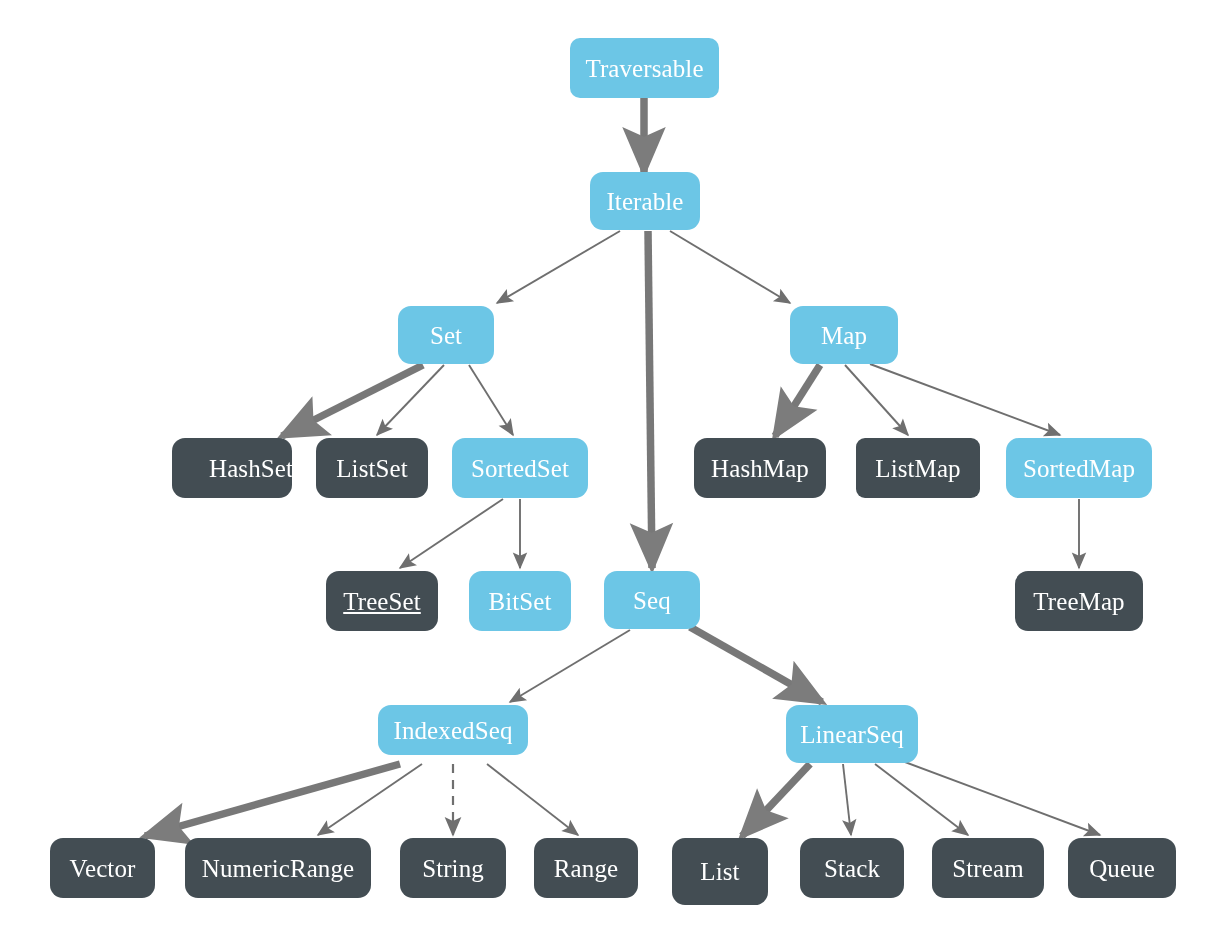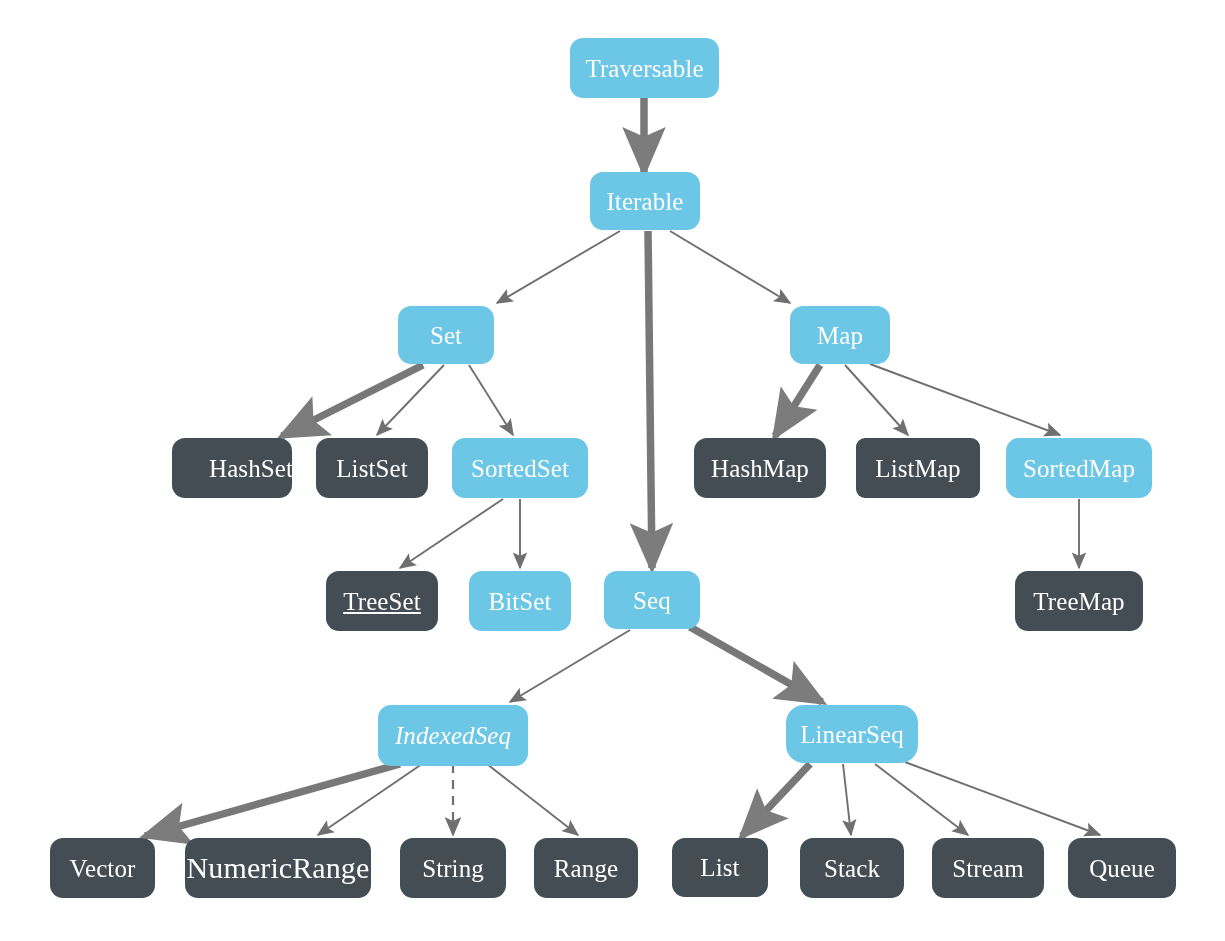--- a/index.html
+++ b/index.html
@@ -74,30 +74,30 @@
         <line x1="422" y1="764" x2="318" y2="835" stroke="#6f6f6f" stroke-width="1.9" marker-end="url(#ah-thin)" stroke-linecap="butt"></line>
         <line x1="453" y1="764" x2="453" y2="835" stroke="#6f6f6f" stroke-width="2.2" stroke-dasharray="9 7" marker-end="url(#ah-dashed)" stroke-linecap="butt"></line>
         <line x1="487" y1="764" x2="578" y2="835" stroke="#6f6f6f" stroke-width="1.9" marker-end="url(#ah-thin)" stroke-linecap="butt"></line>
         <line x1="810" y1="764" x2="742" y2="836" stroke="#787878" stroke-width="7.5" marker-end="url(#ah-thick)" stroke-linecap="butt"></line>
         <line x1="843" y1="764" x2="851" y2="835" stroke="#6f6f6f" stroke-width="1.9" marker-end="url(#ah-thin)" stroke-linecap="butt"></line>
         <line x1="875" y1="764" x2="968" y2="835" stroke="#6f6f6f" stroke-width="1.9" marker-end="url(#ah-thin)" stroke-linecap="butt"></line>
         <line x1="905" y1="762" x2="1100" y2="835" stroke="#6f6f6f" stroke-width="1.9" marker-end="url(#ah-thin)" stroke-linecap="butt"></line>
       </g>
   </svg>
   <div id="nodes">
-      <div class="node trait" style="left: 570px; top: 38px; width: 149px; height: 60px; font-size: 25px;">
+      <div class="node trait" style="left: 570px; top: 38px; width: 149px; height: 60px; font-size: 25px; border-radius: 10px;">
         <span class="node-label">Traversable</span>
       </div>
       <div class="node trait" style="left: 590px; top: 172px; width: 110px; height: 58px; font-size: 25px;">
         <span class="node-label">Iterable</span>
       </div>
       <div class="node trait" style="left: 398px; top: 306px; width: 96px; height: 58px; font-size: 25px; justify-content: center;">
         <span class="node-label">Set</span>
       </div>
-      <div class="node trait" style="left: 790px; top: 306px; width: 100px; height: 58px; font-size: 25px;">
+      <div class="node trait" style="left: 790px; top: 306px; width: 108px; height: 58px; font-size: 25px;">
         <span class="node-label">Map</span>
       </div>
       <div class="node clazz" style="left: 172px; top: 438px; width: 120px; height: 60px; font-size: 25px; padding-left: 38px;">
         <span class="node-label">HashSet</span>
       </div>
       <div class="node clazz" style="left: 316px; top: 438px; width: 112px; height: 60px; font-size: 25px;">
         <span class="node-label">ListSet</span>
       </div>
       <div class="node trait" style="left: 452px; top: 438px; width: 136px; height: 60px; font-size: 25px;">
         <span class="node-label">SortedSet</span>
@@ -116,39 +116,39 @@
       </div>
       <div class="node trait" style="left: 469px; top: 571px; width: 102px; height: 60px; font-size: 25px;">
         <span class="node-label">BitSet</span>
       </div>
       <div class="node trait" style="left: 604px; top: 571px; width: 96px; height: 58px; font-size: 25px;">
         <span class="node-label">Seq</span>
       </div>
       <div class="node clazz" style="left: 1015px; top: 571px; width: 128px; height: 60px; font-size: 25px;">
         <span class="node-label">TreeMap</span>
       </div>
-      <div class="node trait" style="left: 378px; top: 705px; width: 150px; height: 61px; font-size: 25px; font-style: italic;">
+      <div class="node trait" style="left: 378px; top: 705px; width: 150px; height: 50px; font-size: 25px;">
         <span class="node-label">IndexedSeq</span>
       </div>
-      <div class="node trait" style="left: 786px; top: 705px; width: 132px; height: 58px; font-size: 25px; border-radius: 18px;">
+      <div class="node trait" style="left: 786px; top: 705px; width: 132px; height: 58px; font-size: 25px;">
         <span class="node-label">LinearSeq</span>
       </div>
       <div class="node clazz" style="left: 50px; top: 838px; width: 105px; height: 60px; font-size: 25px;">
         <span class="node-label">Vector</span>
       </div>
-      <div class="node clazz" style="left: 185px; top: 838px; width: 186px; height: 60px; font-size: 30px;">
+      <div class="node clazz" style="left: 185px; top: 838px; width: 186px; height: 60px; font-size: 25px;">
         <span class="node-label">NumericRange</span>
       </div>
       <div class="node clazz" style="left: 400px; top: 838px; width: 106px; height: 60px; font-size: 25px;">
         <span class="node-label">String</span>
       </div>
       <div class="node clazz" style="left: 534px; top: 838px; width: 104px; height: 60px; font-size: 25px;">
         <span class="node-label">Range</span>
       </div>
-      <div class="node clazz" style="left: 672px; top: 838px; width: 96px; height: 59px; font-size: 25px;">
+      <div class="node clazz" style="left: 672px; top: 838px; width: 96px; height: 67px; font-size: 25px;">
         <span class="node-label">List</span>
       </div>
       <div class="node clazz" style="left: 800px; top: 838px; width: 104px; height: 60px; font-size: 25px;">
         <span class="node-label">Stack</span>
       </div>
       <div class="node clazz" style="left: 932px; top: 838px; width: 112px; height: 60px; font-size: 25px; justify-content: center;">
         <span class="node-label">Stream</span>
       </div>
       <div class="node clazz" style="left: 1068px; top: 838px; width: 108px; height: 60px; font-size: 25px;">
         <span class="node-label">Queue</span>

